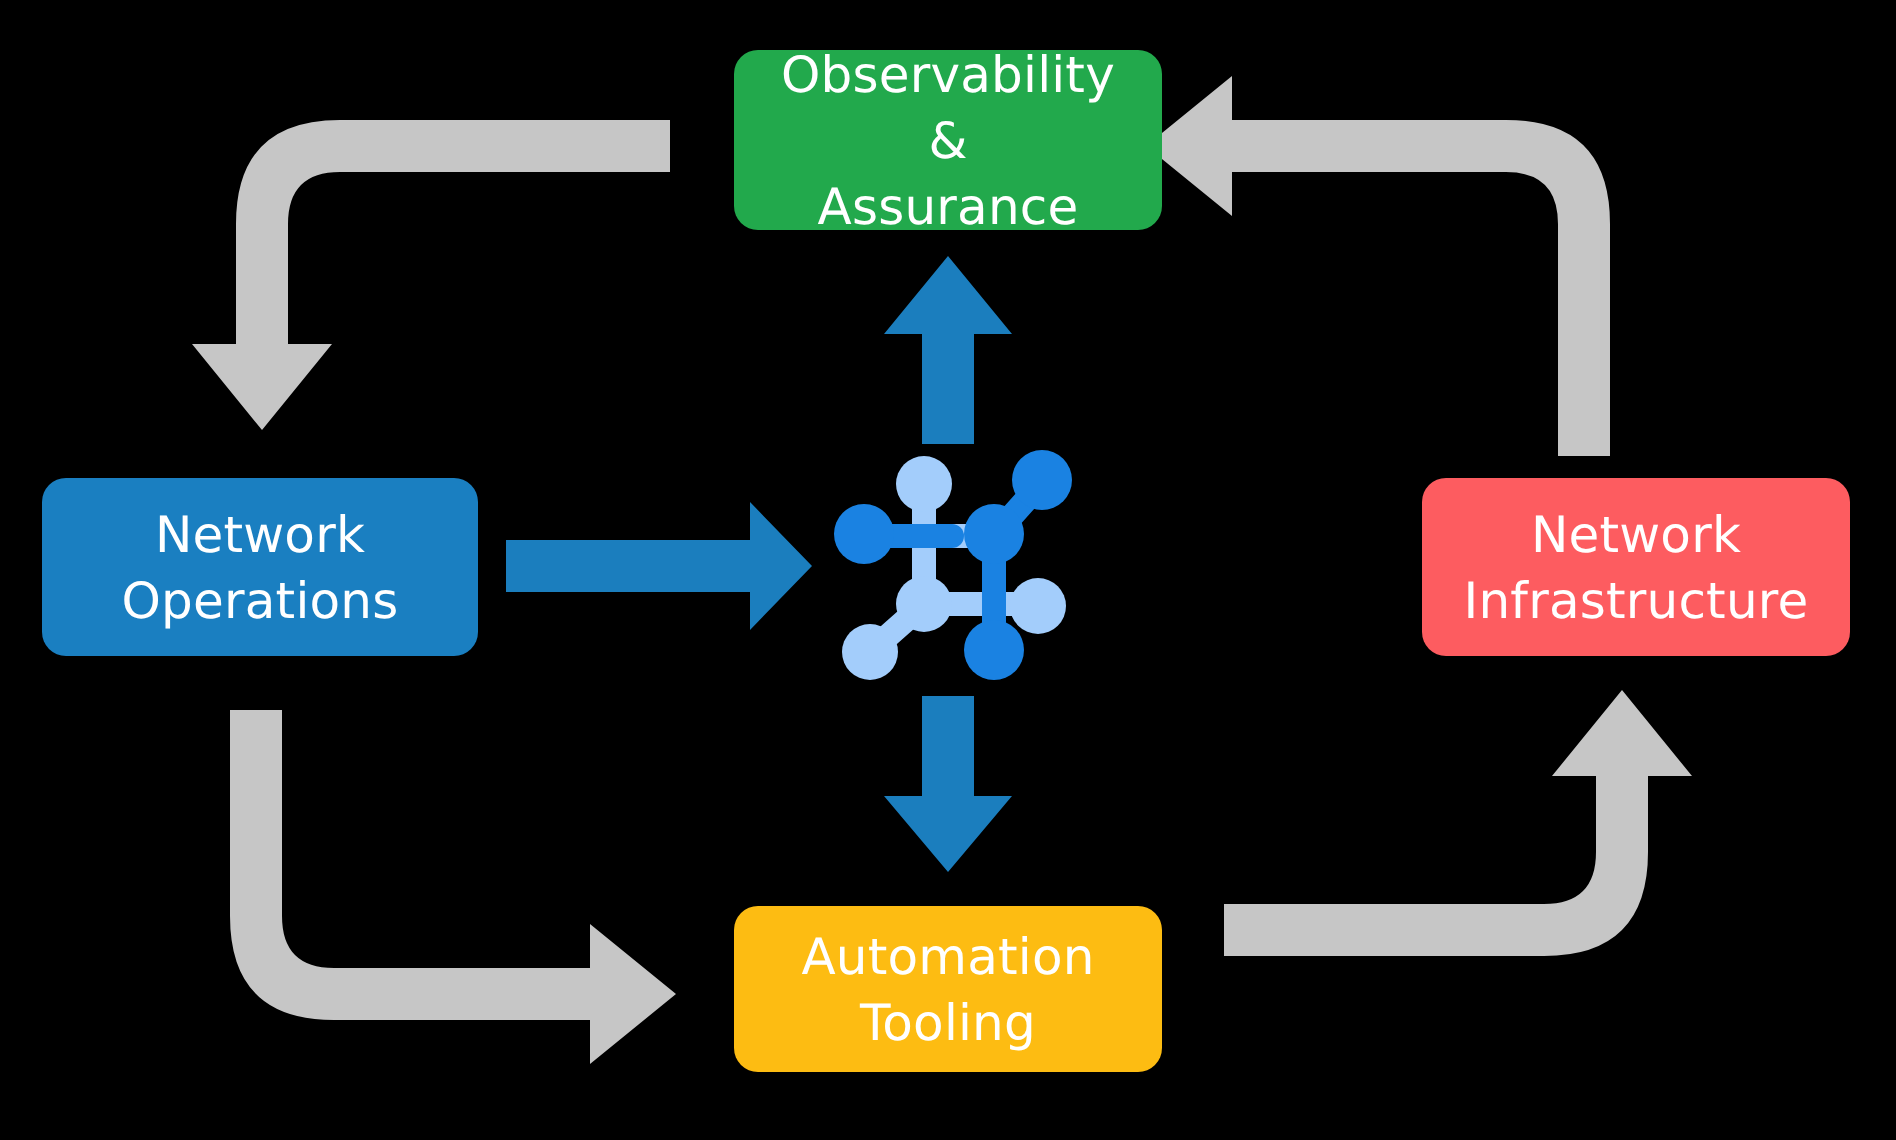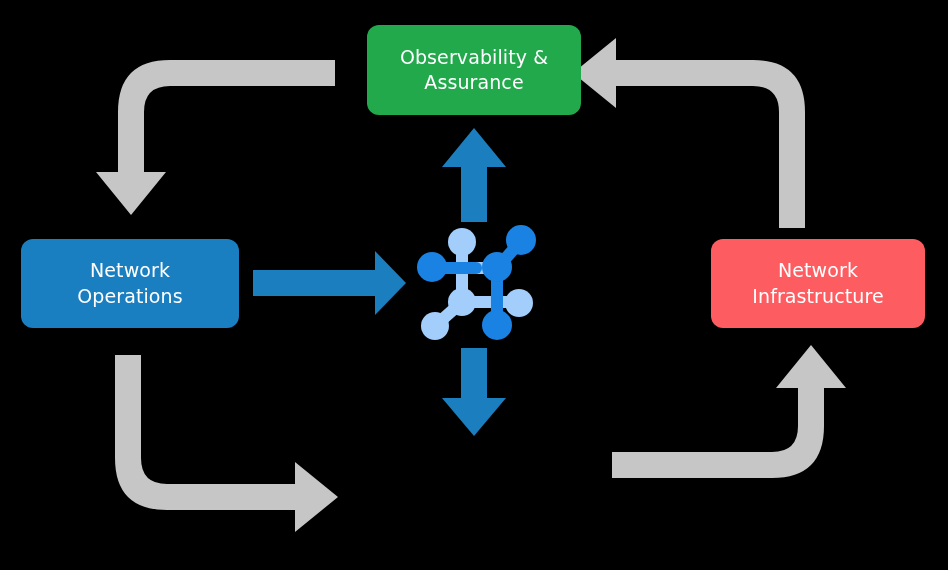--- a/index.html
+++ b/index.html
@@ -2,21 +2,21 @@
 <html><head>
 <meta charset="utf-8">
 <style>
   html,body{margin:0;padding:0;background:#000;}
   body{width:948px;height:570px;overflow:hidden;
        font-family:"DejaVu Sans","Liberation Sans",sans-serif;}
   #stage{position:relative;width:948px;height:570px;background:#000;}
 
   .node-box{position:absolute;border-radius:12px;display:flex;
             align-items:center;justify-content:center;text-align:center;
-            color:#fff;font-size:19px;line-height:1.32;font-weight:400;
+            color:#fff;font-size:25px;line-height:1.32;font-weight:400;
             letter-spacing:.1px;padding:4px 10px;box-sizing:border-box;}
   .node-box .lbl{white-space:pre-line;}
 
   #box-observability{left:367px;top:25px;width:214px;height:90px;}
   #box-operations   {left:21px; top:239px;width:218px;height:89px;}
   #box-infrastructure{left:711px;top:239px;width:214px;height:89px;}
   #box-automation   {left:367px;top:453px;width:214px;height:83px;}
 
   svg.layer{position:absolute;left:0;top:0;width:948px;height:570px;
             pointer-events:none;overflow:visible;}
@@ -79,14 +79,18 @@
   <div class="node-box" id="box-operations" style="background: rgb(26, 127, 193); color: rgb(255, 255, 255);">
     <span class="lbl">Network
 Operations</span>
   </div>
 
   <div class="node-box" id="box-infrastructure" style="background: rgb(253, 92, 96); color: rgb(255, 255, 255);">
     <span class="lbl">Network
 Infrastructure</span>
   </div>
 
+  <div class="node-box" id="box-automation" style="background: rgb(253, 188, 18); color: rgb(255, 255, 255);">
+    <span class="lbl">Automation
+Tooling</span>
+  </div>
 
 </div>
 
 </body></html>

